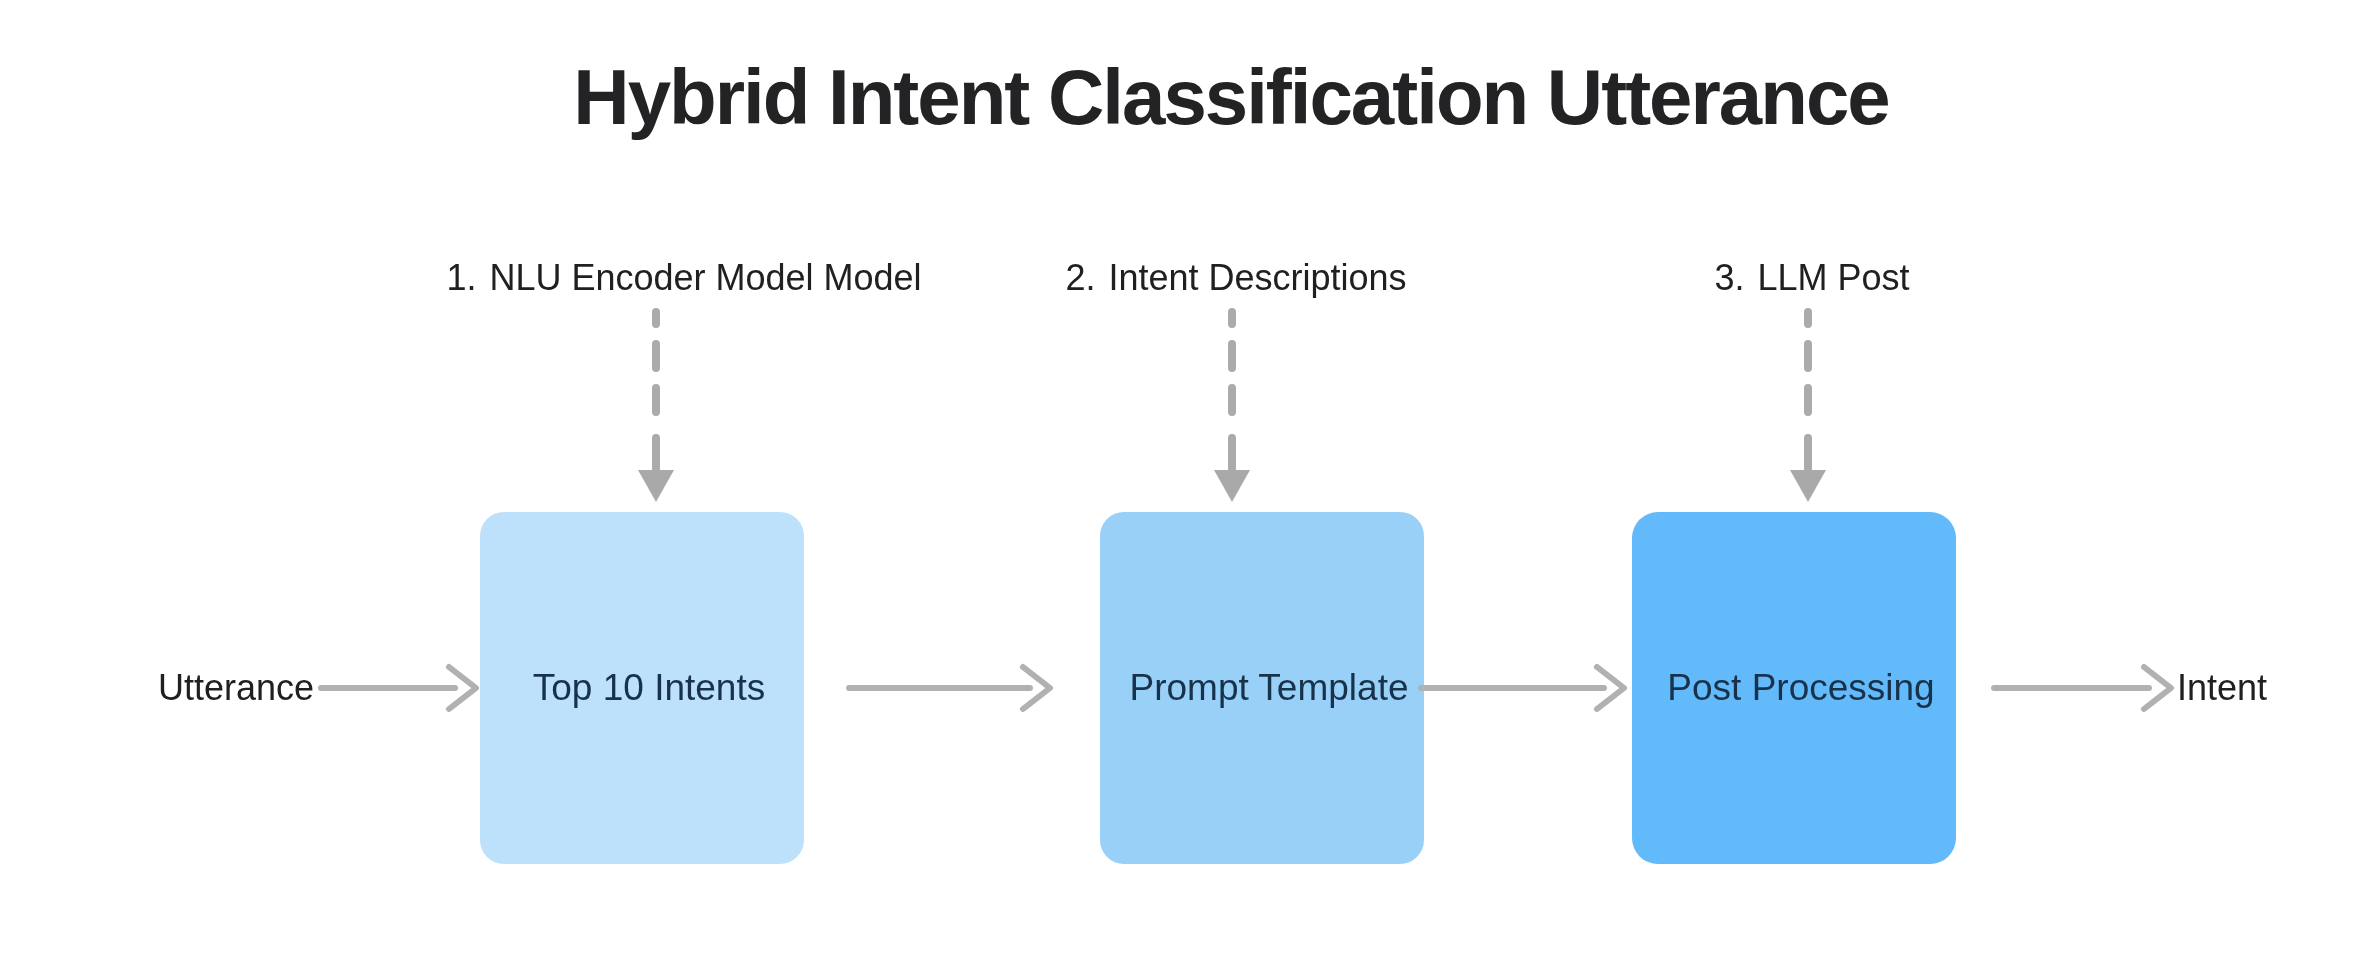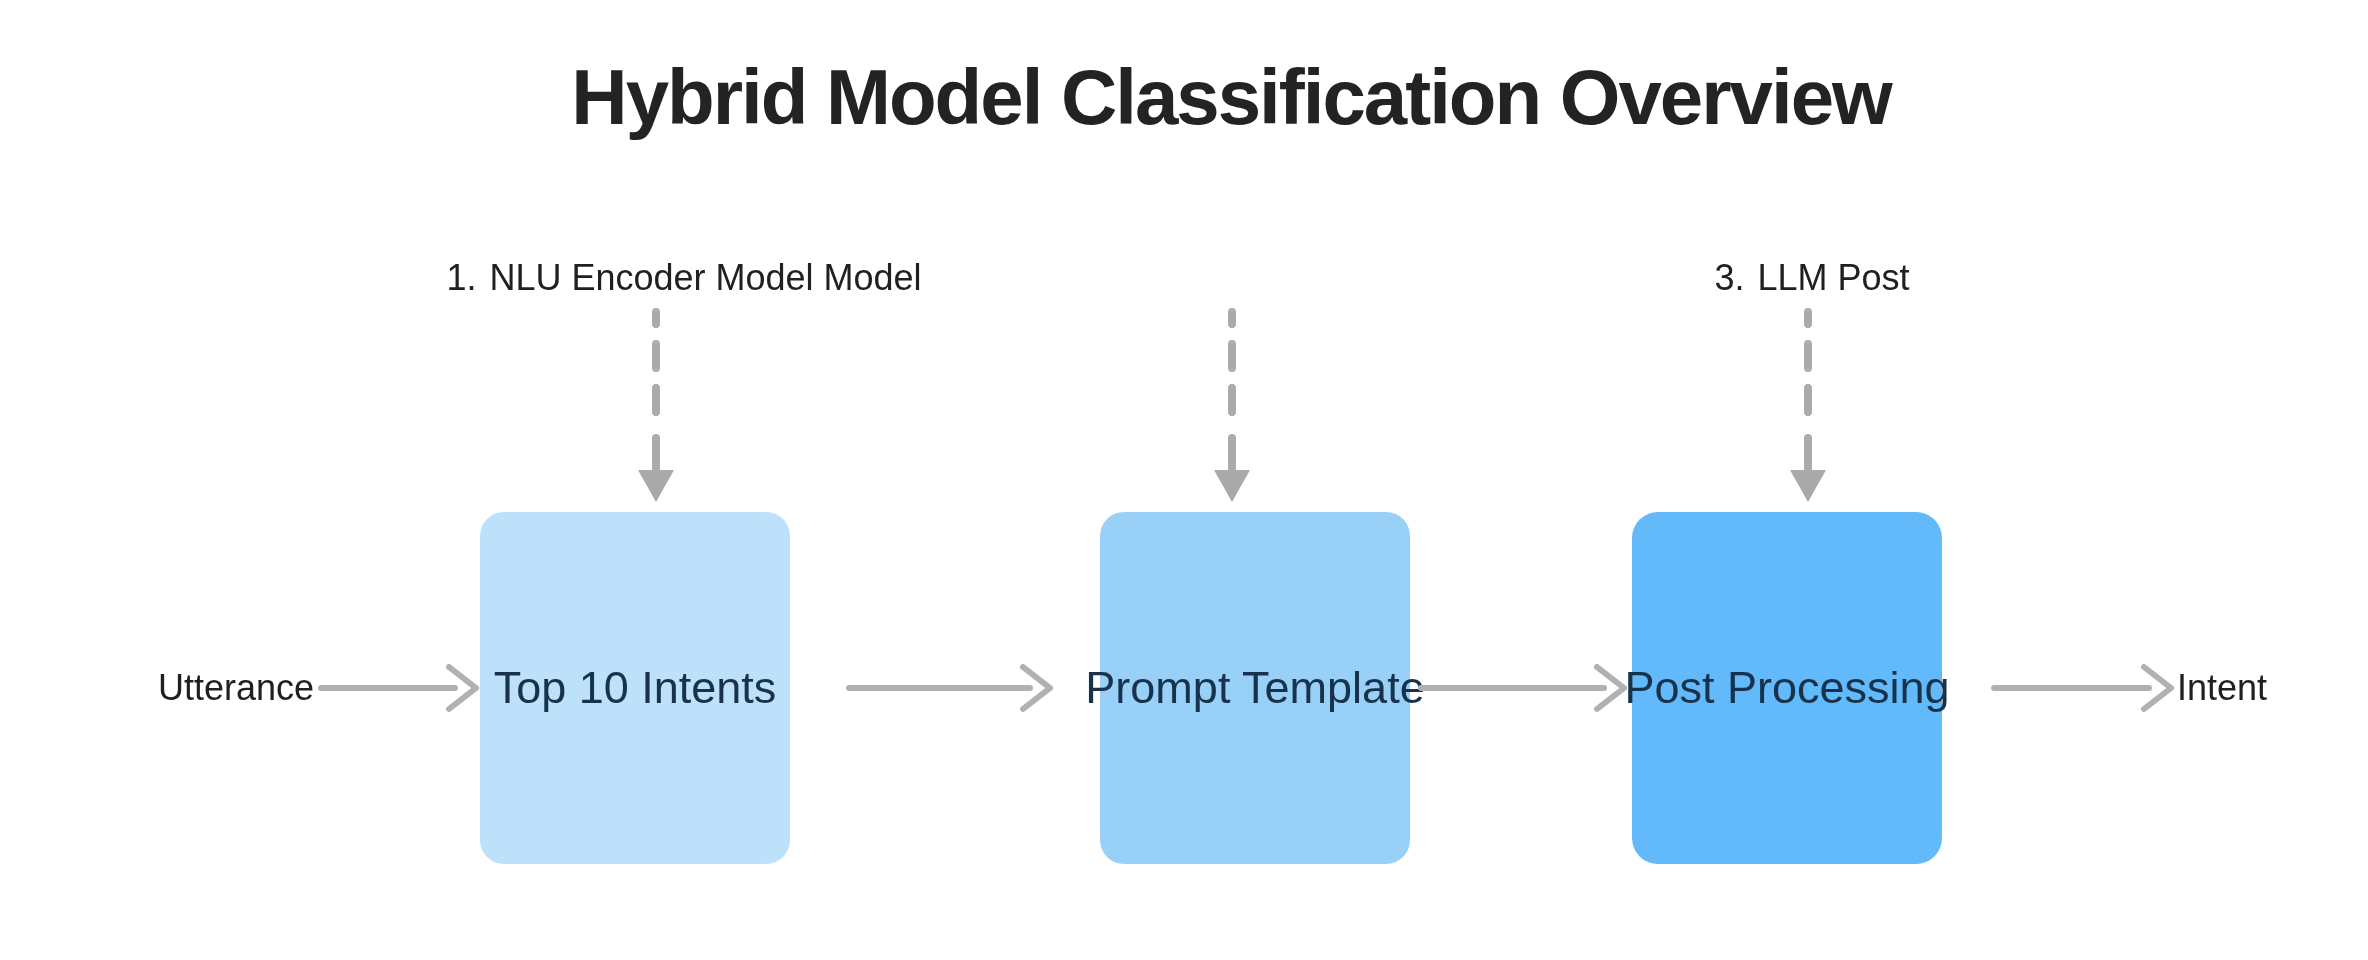--- a/index.html
+++ b/index.html
@@ -44,23 +44,24 @@
     stroke-dasharray:24 20;stroke-dashoffset:12;
   }
   .varrow .solid{stroke:#ABABAB;stroke-width:8;stroke-linecap:round;}
   .varrow .head{fill:#A9A9A9;}
   .box{
     position:absolute;
     top:512px;
     width:310px;height:352px;
     border-radius:24px;
     display:flex;align-items:center;justify-content:center;
-    font-size:45px;
+    font-size:37px;
     color:#17324A;
     white-space:nowrap;
+    padding-left:14px;
   }
   .b1{left:480px;}
   .b2{left:1056px;}
   .b3{left:1632px;}
   .side-label{
     position:absolute;
     top:666px;
     font-size:36px;
     line-height:44px;
     color:#202022;
@@ -76,34 +77,37 @@
   .harrow line,.harrow polyline{
     stroke:#B1B1B1;stroke-width:6;fill:none;
     stroke-linecap:round;stroke-linejoin:round;
   }
 </style>
 </head>
 <body>
 
 <div class="canvas">
 
-  <h1 class="title">Hybrid Model Classification Overview</h1>
+  <h1 class="title">Hybrid Intent Classification Utterance</h1>
 
   <div class="annotation a1">
     <span class="num">1.</span><span>NLU Encoder Model Model</span>
   </div>
   <svg class="varrow v1" width="40" height="200" viewBox="0 0 40 200" aria-hidden="true">
     <line class="dash" x1="20" y1="8" x2="20" y2="120"></line>
     <line class="solid" x1="20" y1="134" x2="20" y2="164"></line>
     <polygon class="head" points="2,166 38,166 20,198"></polygon>
   </svg>
   <div class="box b1" style="background-color: rgb(189, 225, 251);">
     <span>Top 10 Intents</span>
   </div>
 
+  <div class="annotation a2">
+    <span class="num">2.</span><span>Intent Descriptions</span>
+  </div>
   <svg class="varrow v2" width="40" height="200" viewBox="0 0 40 200" aria-hidden="true">
     <line class="dash" x1="20" y1="8" x2="20" y2="120"></line>
     <line class="solid" x1="20" y1="134" x2="20" y2="164"></line>
     <polygon class="head" points="2,166 38,166 20,198"></polygon>
   </svg>
   <div class="box b2" style="background-color: rgb(152, 208, 248); margin-left: 44px;">
     <span>Prompt Template</span>
   </div>
 
   <div class="annotation a3">

